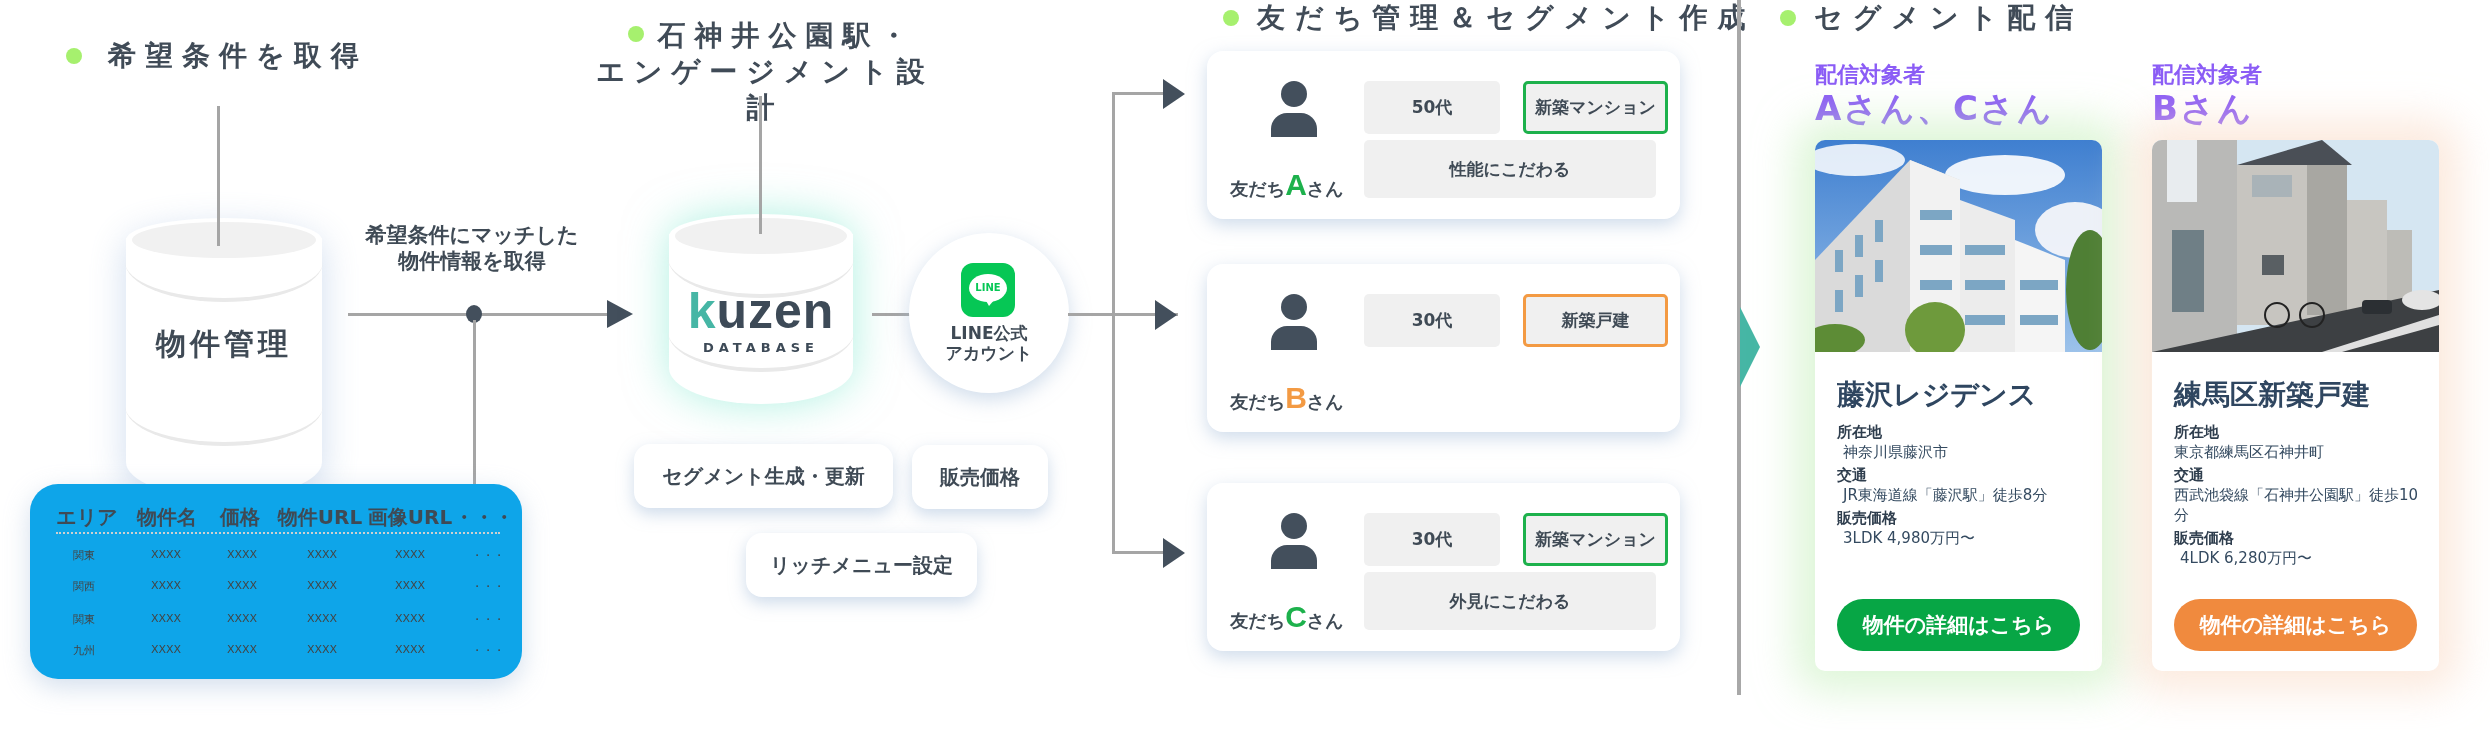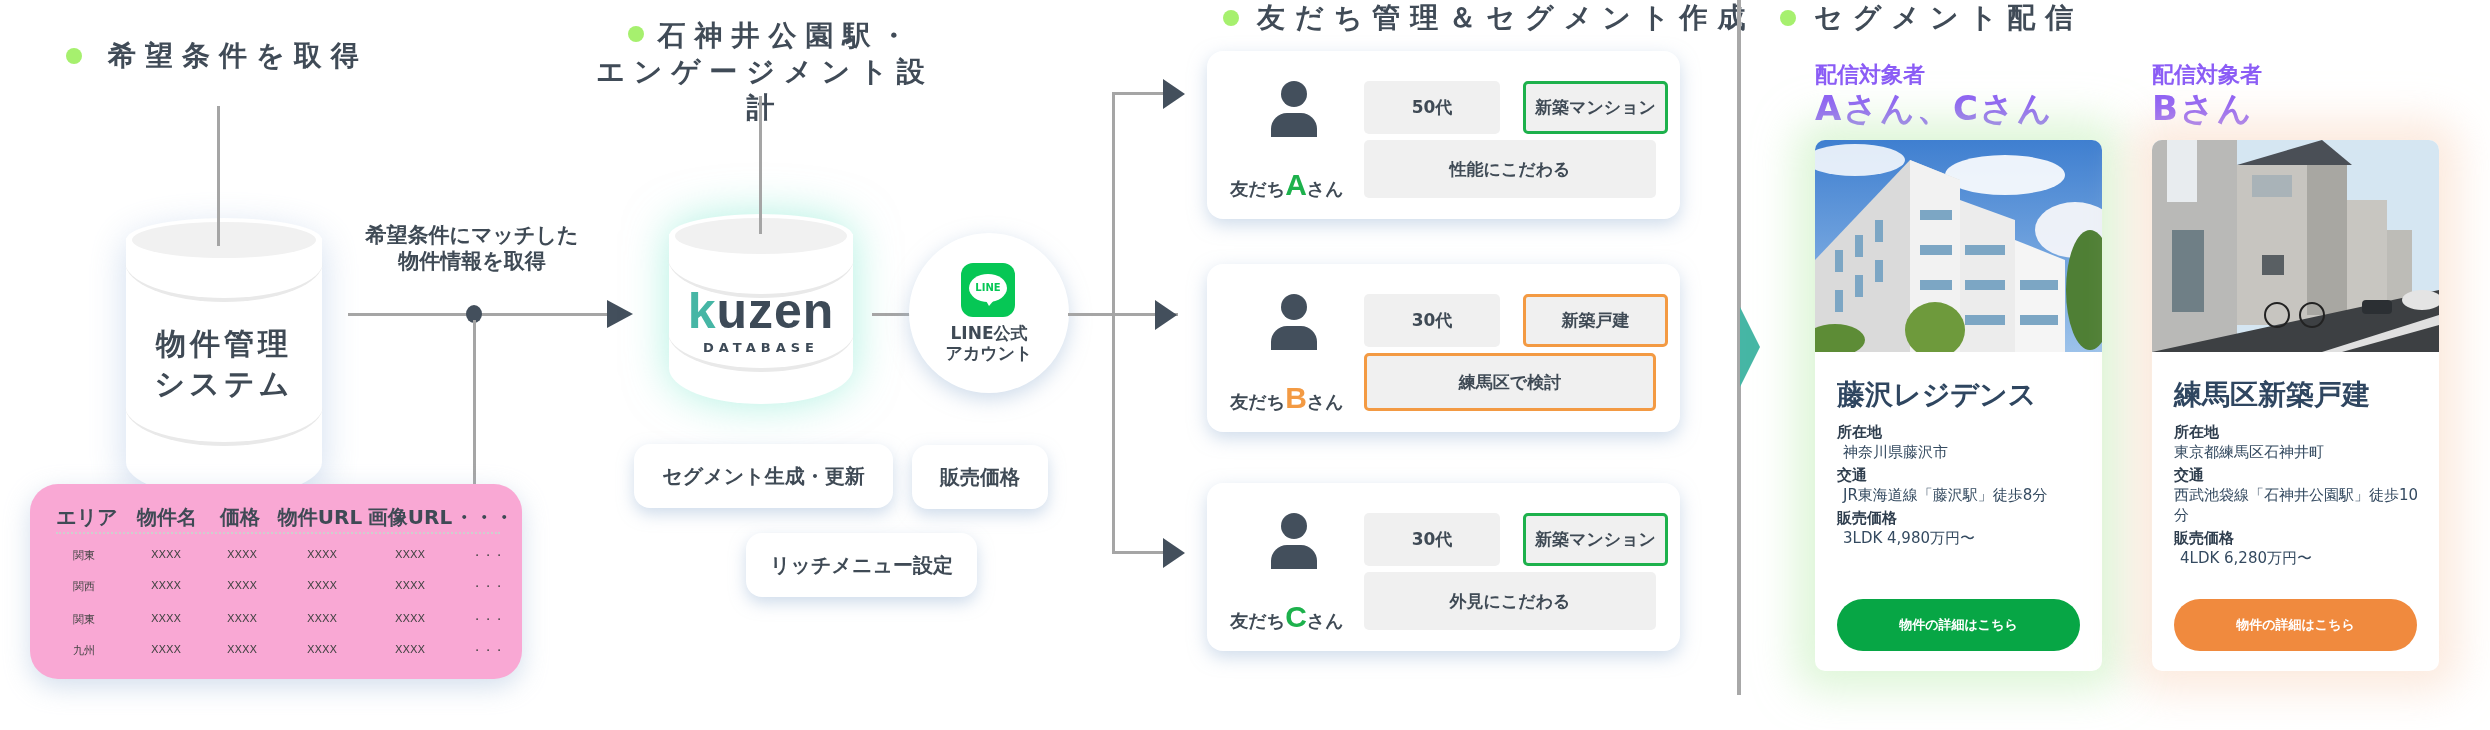--- a/index.html
+++ b/index.html
@@ -23,21 +23,21 @@
   .cyl .body { position: absolute; left: 0; right: 0; top: 20px; bottom: 0; background: #fff; border-radius: 0 0 50% 50% / 0 0 36px 36px; }
   .cyl .top { position: absolute; left: 0; right: 0; top: 0; height: 44px; border-radius: 50%; background: #fff; }
   .cyl .top-inner { position: absolute; left: 6px; right: 6px; top: 4px; height: 36px; border-radius: 50%; background: #f1f1f1; }
   .cyl .ring { position: absolute; left: -1px; right: -1px; height: 40px; border-bottom: 4px solid #e9e9e9; border-radius: 0 0 50% 50% / 0 0 40px 40px; }
   .cyl-sys { left: 126px; top: 218px; width: 196px; height: 280px; filter: drop-shadow(0 10px 18px rgba(150,180,220,0.45)); }
   .cyl-kuzen { left: 669px; top: 214px; width: 184px; height: 190px; filter: drop-shadow(0 0 22px rgba(110,230,200,0.55)); }
 
   .cyl-label { position: absolute; left: 0; right: 0; text-align: center; font-weight: bold; color: #3f4a55; }
 
   
-  .card { position: absolute; background: #f9a8d4; border-radius: 28px; box-shadow: 0 8px 26px rgba(160,185,215,0.45); }
+  .card { position: absolute; background: #0ea5e9; border-radius: 28px; box-shadow: 0 8px 26px rgba(160,185,215,0.45); }
   .tbl { left: 30px; top: 484px; width: 492px; height: 195px; }
   .tbl-head { position: absolute; top: 20px; left: 0; right: 0; height: 30px; }
   .tbl-head span { position: absolute; font-weight: bold; font-size: 20px; color: #3f4a55; transform: translateX(-50%); white-space: nowrap; }
   .tbl-sep { position: absolute; left: 26px; right: 22px; top: 48px; border-top: 2px dotted #cfcfcf; }
   .tbl-row { position: absolute; left: 0; right: 0; height: 20px; }
   .tbl-row span { position: absolute; font-size: 11px; color: #444; transform: translateX(-50%); white-space: nowrap; }
 
   
   .pill { position: absolute; background: #fff; border-radius: 16px; box-shadow: 0 6px 16px rgba(160,185,215,0.5); display: flex; align-items: center; justify-content: center; font-weight: bold; font-size: 20px; color: #3f4a55; }
 
@@ -69,41 +69,40 @@
   .target-head .small { font-size: 22px; line-height: 26px; }
   .target-head .big { font-size: 34px; line-height: 40px; letter-spacing: 2px; }
   .prop-card { position: absolute; top: 140px; width: 287px; height: 531px; background: #fff; border-radius: 10px; overflow: hidden; }
   .prop-card.green-glow { box-shadow: 0 0 40px 20px rgba(200,240,190,0.6); }
   .prop-card.orange-glow { box-shadow: 0 0 40px 20px rgba(250,220,200,0.6); }
   .photo { position: absolute; left: 0; top: 0; width: 100%; height: 212px; overflow: hidden; }
   .prop-title { position: absolute; left: 22px; top: 236px; font-size: 28px; font-weight: bold; color: #2f4660; white-space: nowrap; }
   .prop-info { position: absolute; left: 22px; top: 282px; right: 18px; font-size: 15px; line-height: 20px; color: #344a60; }
   .prop-info .k { font-weight: bold; color: #2f3e4e; }
   .prop-info .v { padding-left: 6px; margin-bottom: 3px; }
-  .cta { position: absolute; left: 22px; right: 22px; top: 459px; height: 52px; border-radius: 26px; display: flex; align-items: center; justify-content: center; color: #fff; font-weight: bold; font-size: 13px; }
+  .cta { position: absolute; left: 22px; right: 22px; top: 459px; height: 52px; border-radius: 26px; display: flex; align-items: center; justify-content: center; color: #fff; font-weight: bold; font-size: 21px; }
 </style>
 </head>
 <body>
 
 <div class="sec-title" style="left:66px; top:38px;">
   <span class="sec-dot"></span>
   <span>希望条件を取得</span>
 </div>
 <div class="vline" style="left:217px; top:106px; height:140px;"></div>
 
 <div class="cyl cyl-sys">
   <div class="body"></div>
   <div class="top">
       <div class="top-inner"></div>
     </div>
   <div class="ring" style="top:44px;"></div>
   <div class="ring" style="top:188px;"></div>
   <div class="cyl-label" style="top:74px; font-size:30px; line-height:40px; letter-spacing:4px;margin-top:32px;">
     <div>物件管理</div>
-    <div>システム</div>
   </div>
 </div>
 <div class="vline" style="left:217px; top:106px; height:140px; z-index:2;"></div>
 
 <div class="abs" style="left:352px; top:222px; width:240px; text-align:center; font-weight:bold; font-size:21px; line-height:26px; color:#3f4a55;">
   <div>希望条件にマッチした</div>
   <div>物件情報を取得</div>
 </div>
 
 <div class="hline" style="left:348px; top:313px; width:262px;"></div>
@@ -223,21 +222,20 @@
 <div class="fcard" style="top:264px;">
   <div class="person">
       <div class="head"></div>
       <div class="bod"></div>
     </div>
   <div class="flabel">
     <span>友だち</span><span class="big" style="color:#f39a43;">B</span><span>さん</span>
   </div>
   <div class="tag t-age">30代</div>
   <div class="tag t-type orange">新築戸建</div>
-  <div class="tag t-pref orange">練馬区で検討</div>
 </div>
 
 <div class="fcard" style="top:483px;">
   <div class="person">
       <div class="head"></div>
       <div class="bod"></div>
     </div>
   <div class="flabel">
     <span>友だち</span><span class="big" style="color:#1db14c;">C</span><span>さん</span>
   </div>

